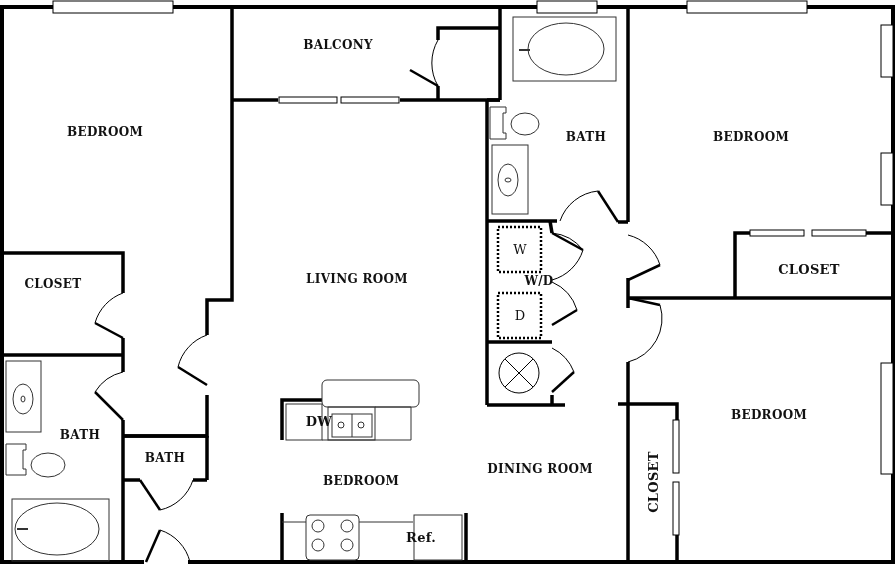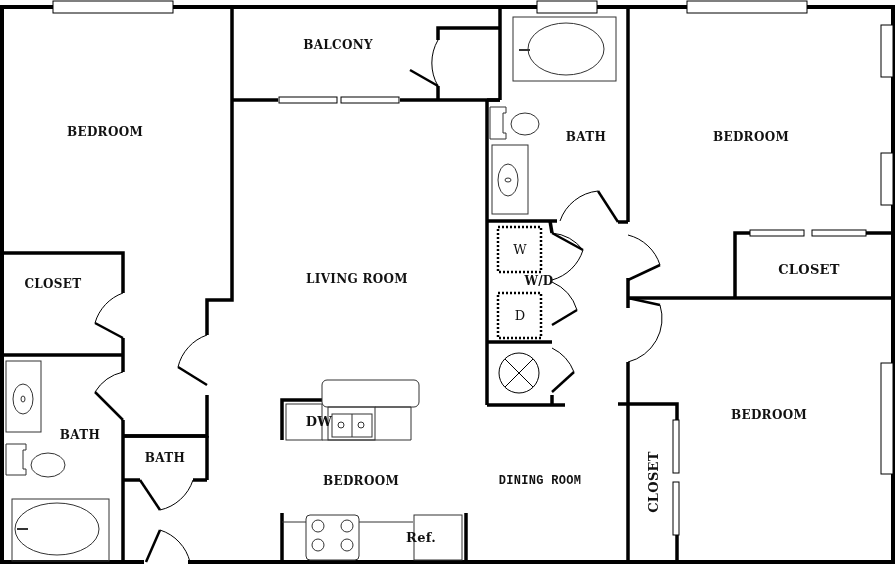--- a/index.html
+++ b/index.html
@@ -171,15 +171,15 @@
 <div class="label" style="left:357px;top:279px;text-align:right;">LIVING ROOM</div>
 <div class="label small" style="left:809px;top:269px;">CLOSET</div>
 <div class="label" style="left:539px;top:281px;font-weight:bold;">W/D</div>
 <div class="label small" style="left:520px;top:249px;font-weight:normal;">W</div>
 <div class="label small" style="left:520px;top:315px;font-weight:normal;">D</div>
 <div class="label" style="left:80px;top:435px;">BATH</div>
 <div class="label" style="left:769px;top:415px;">BEDROOM</div>
 <div class="label" style="left:165px;top:458px;">BATH</div>
 <div class="label small" style="left:319px;top:421px;">DW</div>
 <div class="label" style="left:361px;top:481px;">BEDROOM</div>
-<div class="label" style="left:540px;top:481px;font-family:Liberation Mono, monospace;">DINING ROOM</div>
+<div class="label" style="left:540px;top:469px;">DINING ROOM</div>
 <div class="label small vertical" style="left:653px;top:482px;">CLOSET</div>
 <div class="label small" style="left:421px;top:537px;">Ref.</div>
 
 </body></html>

